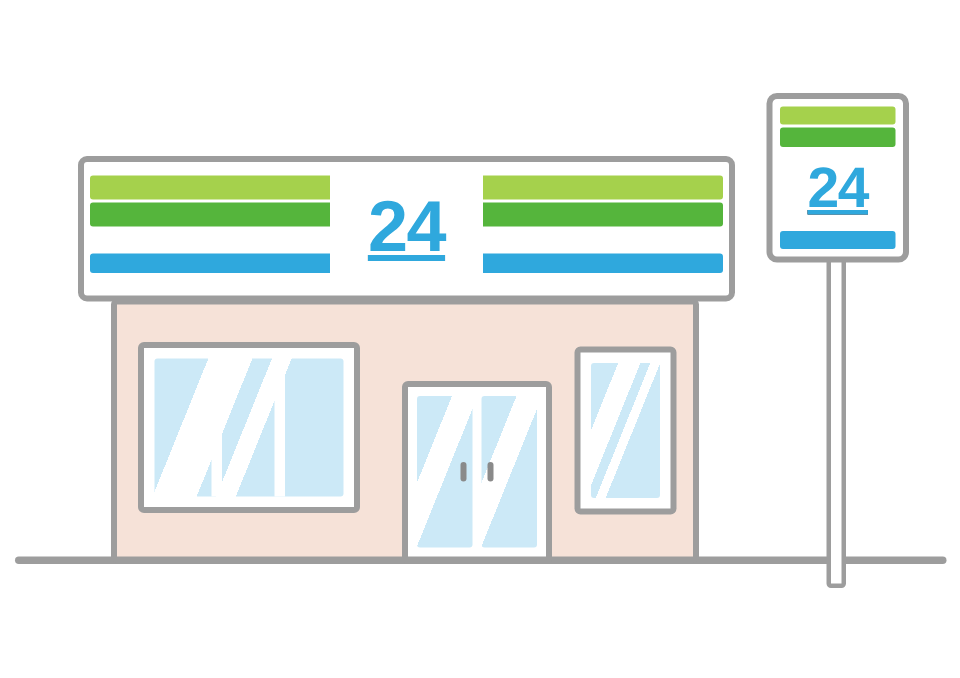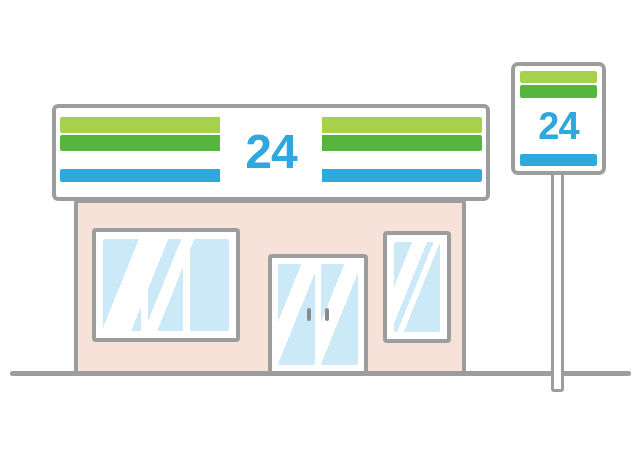--- a/index.html
+++ b/index.html
@@ -8,21 +8,21 @@
     background: #ffffff;
     font-family: "Liberation Sans", sans-serif;
   }
   .scene {
     position: relative;
     width: 640px;
     height: 452px;
     background: #ffffff;
     overflow: hidden;
   }
-  .scene * { box-sizing: border-box; position: absolute; }
+  .scene * { box-sizing: border-box; position: absolute; text-decoration: underline; }
 
   
   .ground {
     left: 10px; top: 371px; width: 621px; height: 5px;
     background: var(--ground-gray, #9d9d9d);
     border-radius: 3px;
   }
 
   
   .pole {

